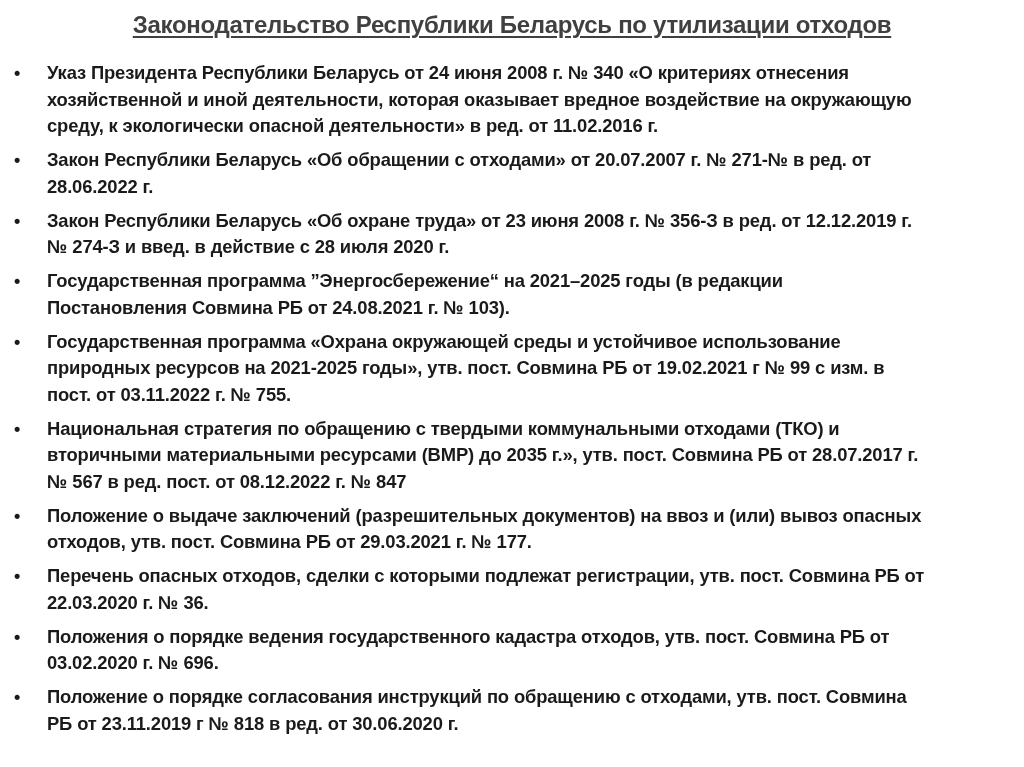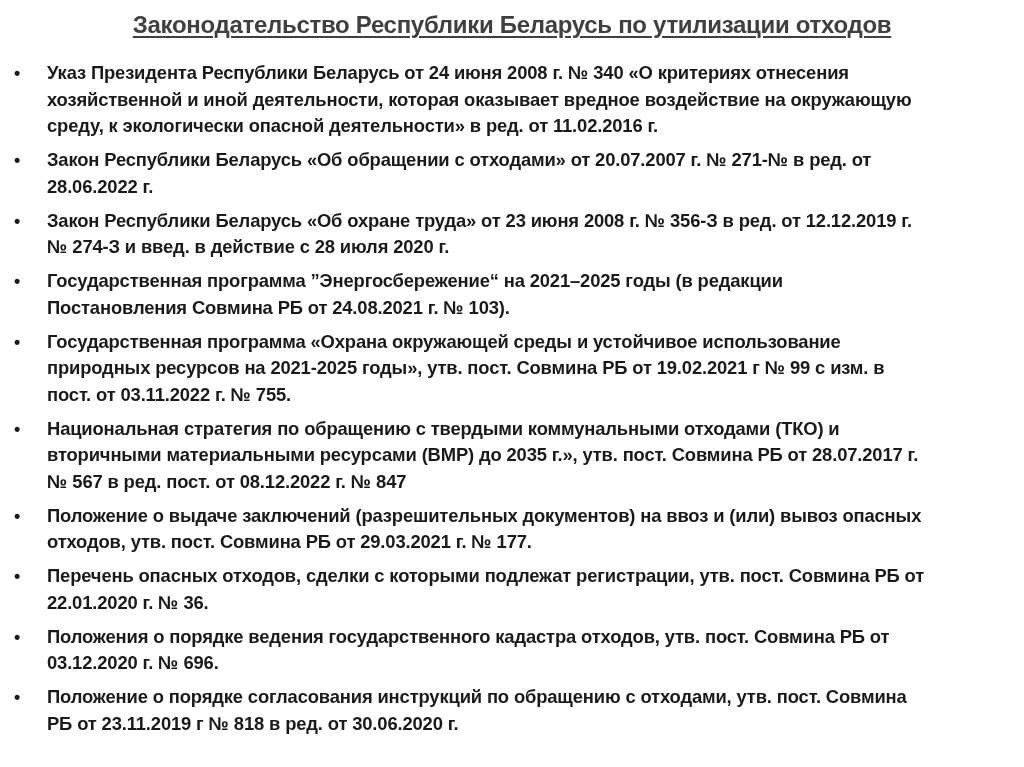--- a/index.html
+++ b/index.html
@@ -108,26 +108,26 @@
 № 567 в ред. пост. от 08.12.2022 г. № 847</span>
     </li>
     <li class="item">
       <span class="bullet">•</span>
       <span class="item-text">Положение о выдаче заключений (разрешительных документов) на ввоз и (или) вывоз опасных
 отходов, утв. пост. Совмина РБ от 29.03.2021 г. № 177.</span>
     </li>
     <li class="item">
       <span class="bullet">•</span>
       <span class="item-text">Перечень опасных отходов, сделки с которыми подлежат регистрации, утв. пост. Совмина РБ от
-22.01.2020 г. № 36.</span>
+22.03.2020 г. № 36.</span>
     </li>
     <li class="item">
       <span class="bullet">•</span>
       <span class="item-text">Положения о порядке ведения государственного кадастра отходов, утв. пост. Совмина РБ от
-03.12.2020 г. № 696.</span>
+03.02.2020 г. № 696.</span>
     </li>
     <li class="item">
       <span class="bullet">•</span>
       <span class="item-text">Положение о порядке согласования инструкций по обращению с отходами, утв. пост. Совмина
 РБ от 23.11.2019 г  № 818 в ред. от 30.06.2020 г.</span>
     </li>
   </ul>
 </div>
 
 </body></html>

